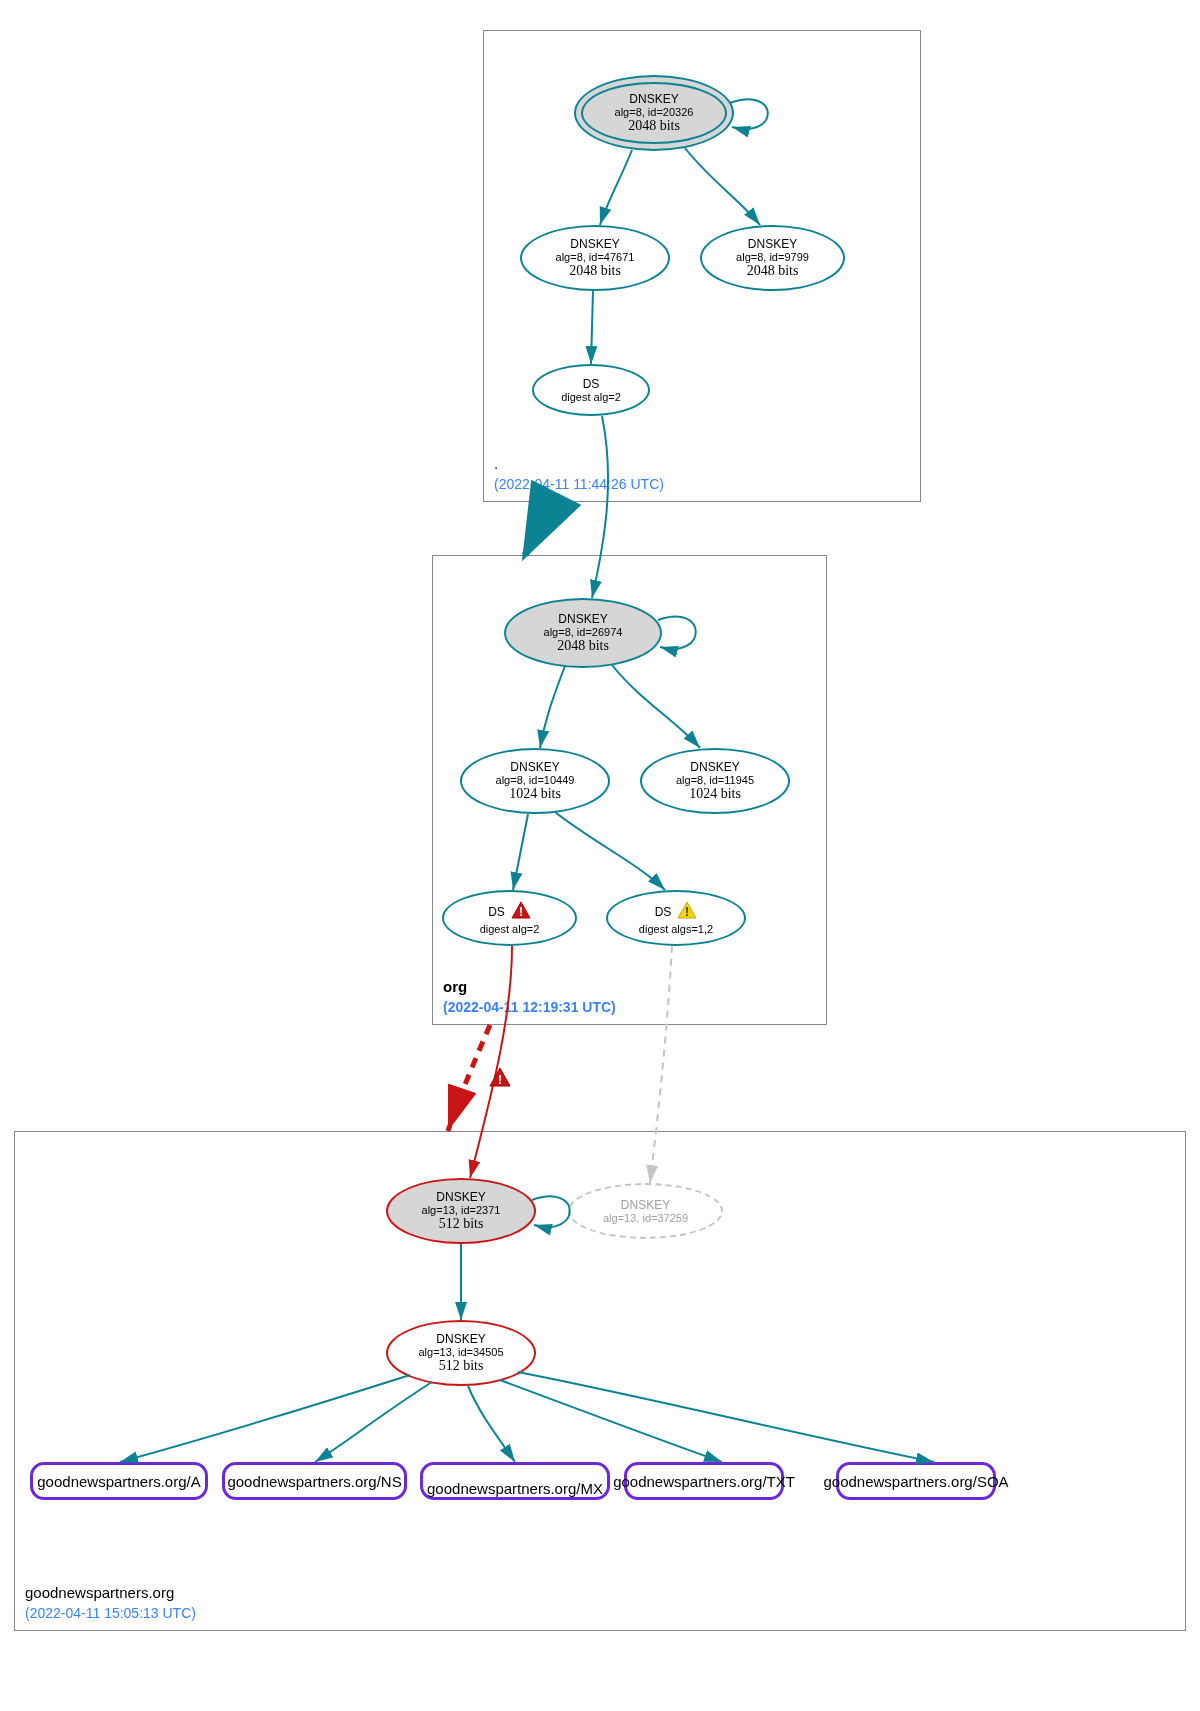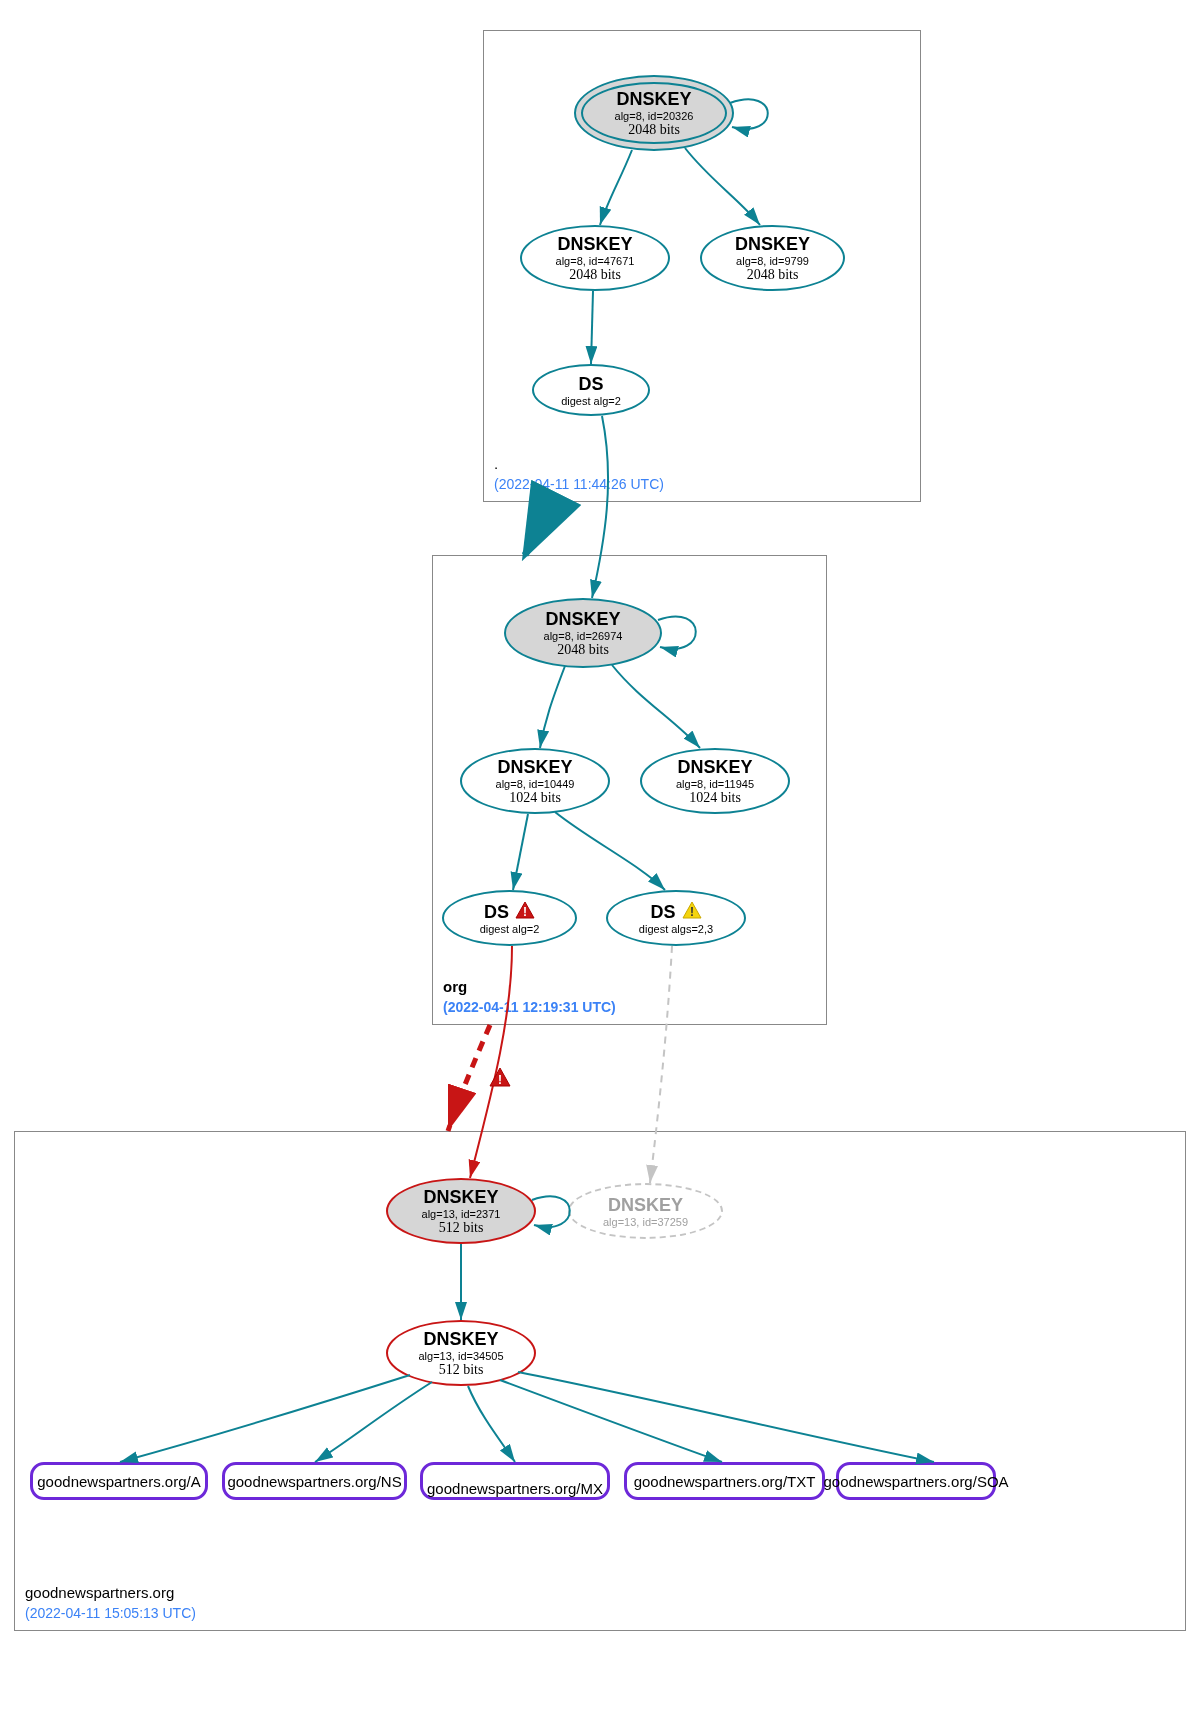--- a/index.html
+++ b/index.html
@@ -45,21 +45,21 @@
   .node.red-border  { border: 2px solid #c81515; }
   .node.dashed-grey { border: 2px dashed #c4c4c4; background:#ffffff; color:#888; }
   .double-ellipse { position:relative; }
   .double-ellipse::after{
     content:"";
     position:absolute;
     top:5px; left:5px; right:5px; bottom:5px;
     border:2px solid #0d8293;
     border-radius:50%;
   }
-  .title { font-size: 18px; font-weight: 700; color:#000; }
+  .title { font-size: 12px; font-weight: 400; color:#000; }
   .sub   { font-size: 11px; color:#000; }
   .sub2  { font-size: 14px; color:#000;font-family:Liberation Serif, serif; }
   .dashed-grey .title, .dashed-grey .sub { color:#a0a0a0; }
   .rr {
     position:absolute;
     border:3px solid #6d28d9;
     border-radius:14px;
     background:#ffffff;
     display:flex;
     align-items:center;
@@ -163,21 +163,21 @@
 <div class="node teal-border" style="left:606px; top:890px; width:140px; height:56px;">
   <div style="display:flex;align-items:center;">
     <span class="title">DS</span>
     <span class="warn">
       <svg width="20" height="18">
           <polygon points="10,1 19,17 1,17" fill="#f4d40e" stroke="#caa800" stroke-width="1"></polygon>
           <text x="10" y="15" font-size="12" font-weight="bold" text-anchor="middle" fill="#333">!</text>
         </svg>
     </span>
   </div>
-  <div class="sub">digest algs=2,3</div>
+  <div class="sub">digest algs=1,2</div>
 </div>
 
 <div class="node grey red-border" style="left:386px; top:1178px; width:150px; height:66px;">
   <div class="title">DNSKEY</div>
   <div class="sub">alg=13, id=2371</div>
   <div class="sub2">512 bits</div>
 </div>
 
 <div class="node dashed-grey" style="left:568px; top:1183px; width:155px; height:56px;">
   <div class="title">DNSKEY</div>
@@ -192,21 +192,21 @@
 
 <div class="rr" style="left:30px;  top:1462px; width:178px;">
     <span>goodnewspartners.org/A</span>
   </div>
 <div class="rr" style="left:222px; top:1462px; width:185px;">
     <span>goodnewspartners.org/NS</span>
   </div>
 <div class="rr" style="left:420px; top:1462px; width:190px;align-items:flex-end;">
     <span>goodnewspartners.org/MX</span>
   </div>
-<div class="rr" style="left:624px; top:1462px; width:201px;">
+<div class="rr" style="left:624px; top:1462px; width:160px;">
     <span>goodnewspartners.org/TXT</span>
   </div>
 <div class="rr" style="left:836px; top:1462px; width:160px;">
     <span>goodnewspartners.org/SOA</span>
   </div>
 
 <svg class="overlay">
   <defs>
     <marker id="arr-teal" markerWidth="10" markerHeight="10" refX="9" refY="3" orient="auto">
       <path d="M0,0 L0,6 L9,3 z" fill="#0d8293"></path>

